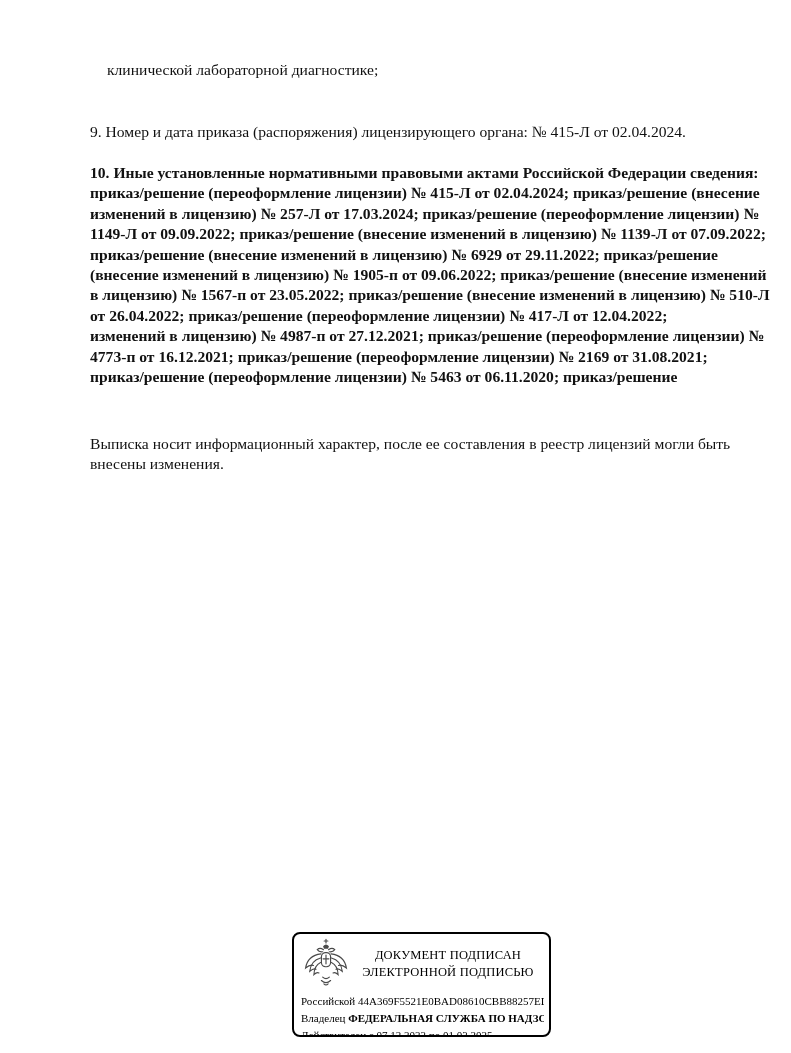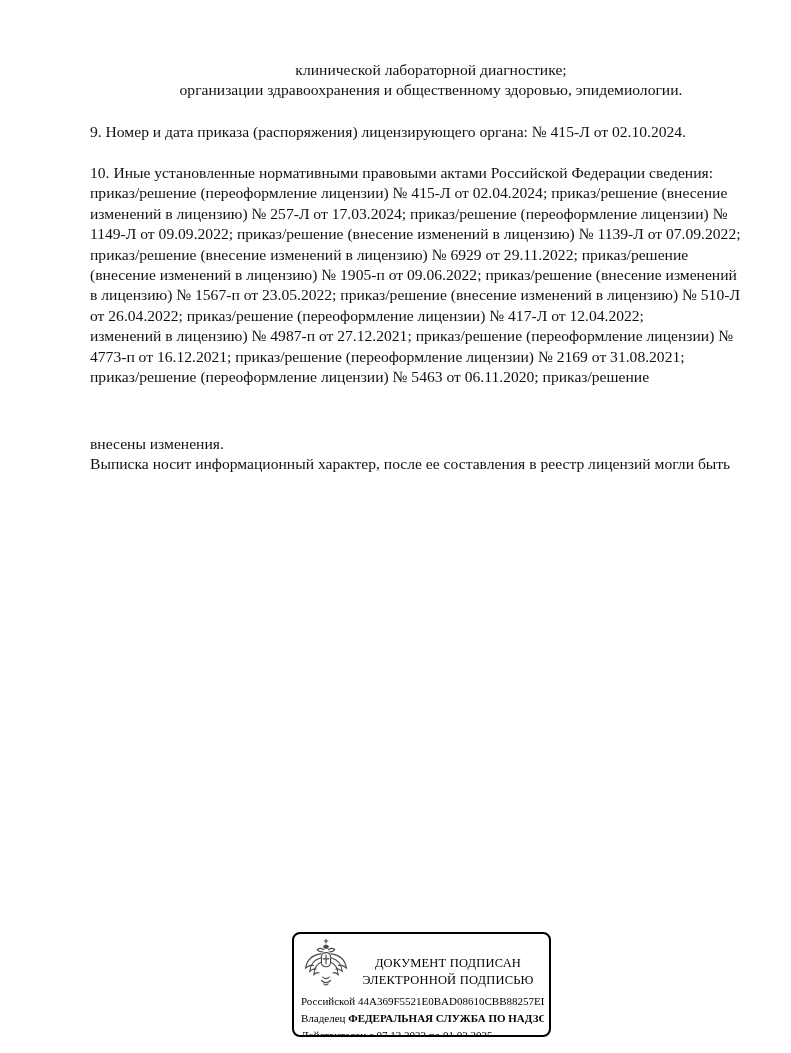--- a/index.html
+++ b/index.html
@@ -13,43 +13,43 @@
     font-size: 15.6px;
     line-height: 20.4px;
     overflow: hidden;
   }
   .textblock {
     position: absolute;
     left: 90px;
     width: 665px;
   }
   .line { white-space: nowrap; }
-  .line.indented { padding-left: 17px; text-align: center; }
+  .line.indented { padding-left: 17px; }
 
   .para-continuation { top: 60px; }
   .para-item9        { top: 122px; }
-  .para-item10       { top: 163px; }
+  .para-item10       { top: 163px; font-weight: bold; }
   .para-disclaimer   { top: 434px; }
 
   
   .stamp {
     position: absolute;
     left: 292px;
     top: 932px;
     width: 259px;
     height: 105px;
     box-sizing: border-box;
     border: 2px solid #000000;
     border-radius: 8px;
     background: #ffffff;
     overflow: hidden;
   }
   .stamp-top {
     display: flex;
-    align-items: flex-end;
+    align-items: flex-start;
     padding: 4px 4px 0 7px;
     height: 50px;
   }
   .stamp-emblem { flex: none; width: 50px; height: 50px; }
   .stamp-titles {
     flex: 1;
     text-align: center;
     font-size: 12.5px;
     line-height: 16.5px;
     padding-top: 9px;
@@ -66,44 +66,43 @@
   .stamp-info .bold { font-weight: bold; }
   .stamp-info .row { overflow: hidden; }
 </style>
 </head>
 <body>
 
 <div class="page">
 
   <div class="textblock para-continuation">
     <div class="line indented">клинической лабораторной диагностике;</div>
-    <div class="line indented">организации здравоохранения и общественному здоровью, эпидемиологии.</div>
   </div>
 
   <div class="textblock para-item9">
-    <div class="line">9. Номер и дата приказа (распоряжения) лицензирующего органа: № 415-Л от 02.10.2024.</div>
+    <div class="line">9. Номер и дата приказа (распоряжения) лицензирующего органа: № 415-Л от 02.04.2024.</div>
   </div>
 
   <div class="textblock para-item10">
     <div class="line">10. Иные установленные нормативными правовыми актами Российской Федерации сведения:</div>
     <div class="line">приказ/решение (переоформление лицензии) № 415-Л от 02.04.2024; приказ/решение (внесение</div>
     <div class="line">изменений в лицензию) № 257-Л от 17.03.2024; приказ/решение (переоформление лицензии) №</div>
     <div class="line">1149-Л от 09.09.2022; приказ/решение (внесение изменений в лицензию) № 1139-Л от 07.09.2022;</div>
     <div class="line">приказ/решение (внесение изменений в лицензию) № 6929 от 29.11.2022; приказ/решение</div>
     <div class="line">(внесение изменений в лицензию) № 1905-п от 09.06.2022; приказ/решение (внесение изменений</div>
     <div class="line">в лицензию) № 1567-п от 23.05.2022; приказ/решение (внесение изменений в лицензию) № 510-Л</div>
     <div class="line">от 26.04.2022; приказ/решение (переоформление лицензии) № 417-Л от 12.04.2022;</div>
     <div class="line">изменений в лицензию) № 4987-п от 27.12.2021; приказ/решение (переоформление лицензии) №</div>
     <div class="line">4773-п от 16.12.2021; приказ/решение (переоформление лицензии) № 2169 от 31.08.2021;</div>
     <div class="line">приказ/решение (переоформление лицензии) № 5463 от 06.11.2020; приказ/решение</div>
   </div>
 
   <div class="textblock para-disclaimer">
+    <div class="line">Выписка носит информационный характер, после ее составления в реестр лицензий могли быть</div>
     <div class="line">внесены изменения.</div>
-    <div class="line">Выписка носит информационный характер, после ее составления в реестр лицензий могли быть</div>
   </div>
 
   <div class="stamp">
     <div class="stamp-top">
       <span class="stamp-emblem">
         <svg viewBox="0 0 56 60" width="50" height="50" aria-hidden="true">
           <g fill="none" stroke="#4a4a4a" stroke-width="1.4" stroke-linecap="round">
             <path d="M28 1.5 V6 M25.8 3.6 H30.2"></path>
             <path d="M24.5 10 Q28 5.5 31.5 10 L30.5 13 H25.5 Z" fill="#4a4a4a" stroke="none"></path>
             <path d="M25 14 Q20.5 11 17.5 14 Q19.5 17 24 16.5"></path>

